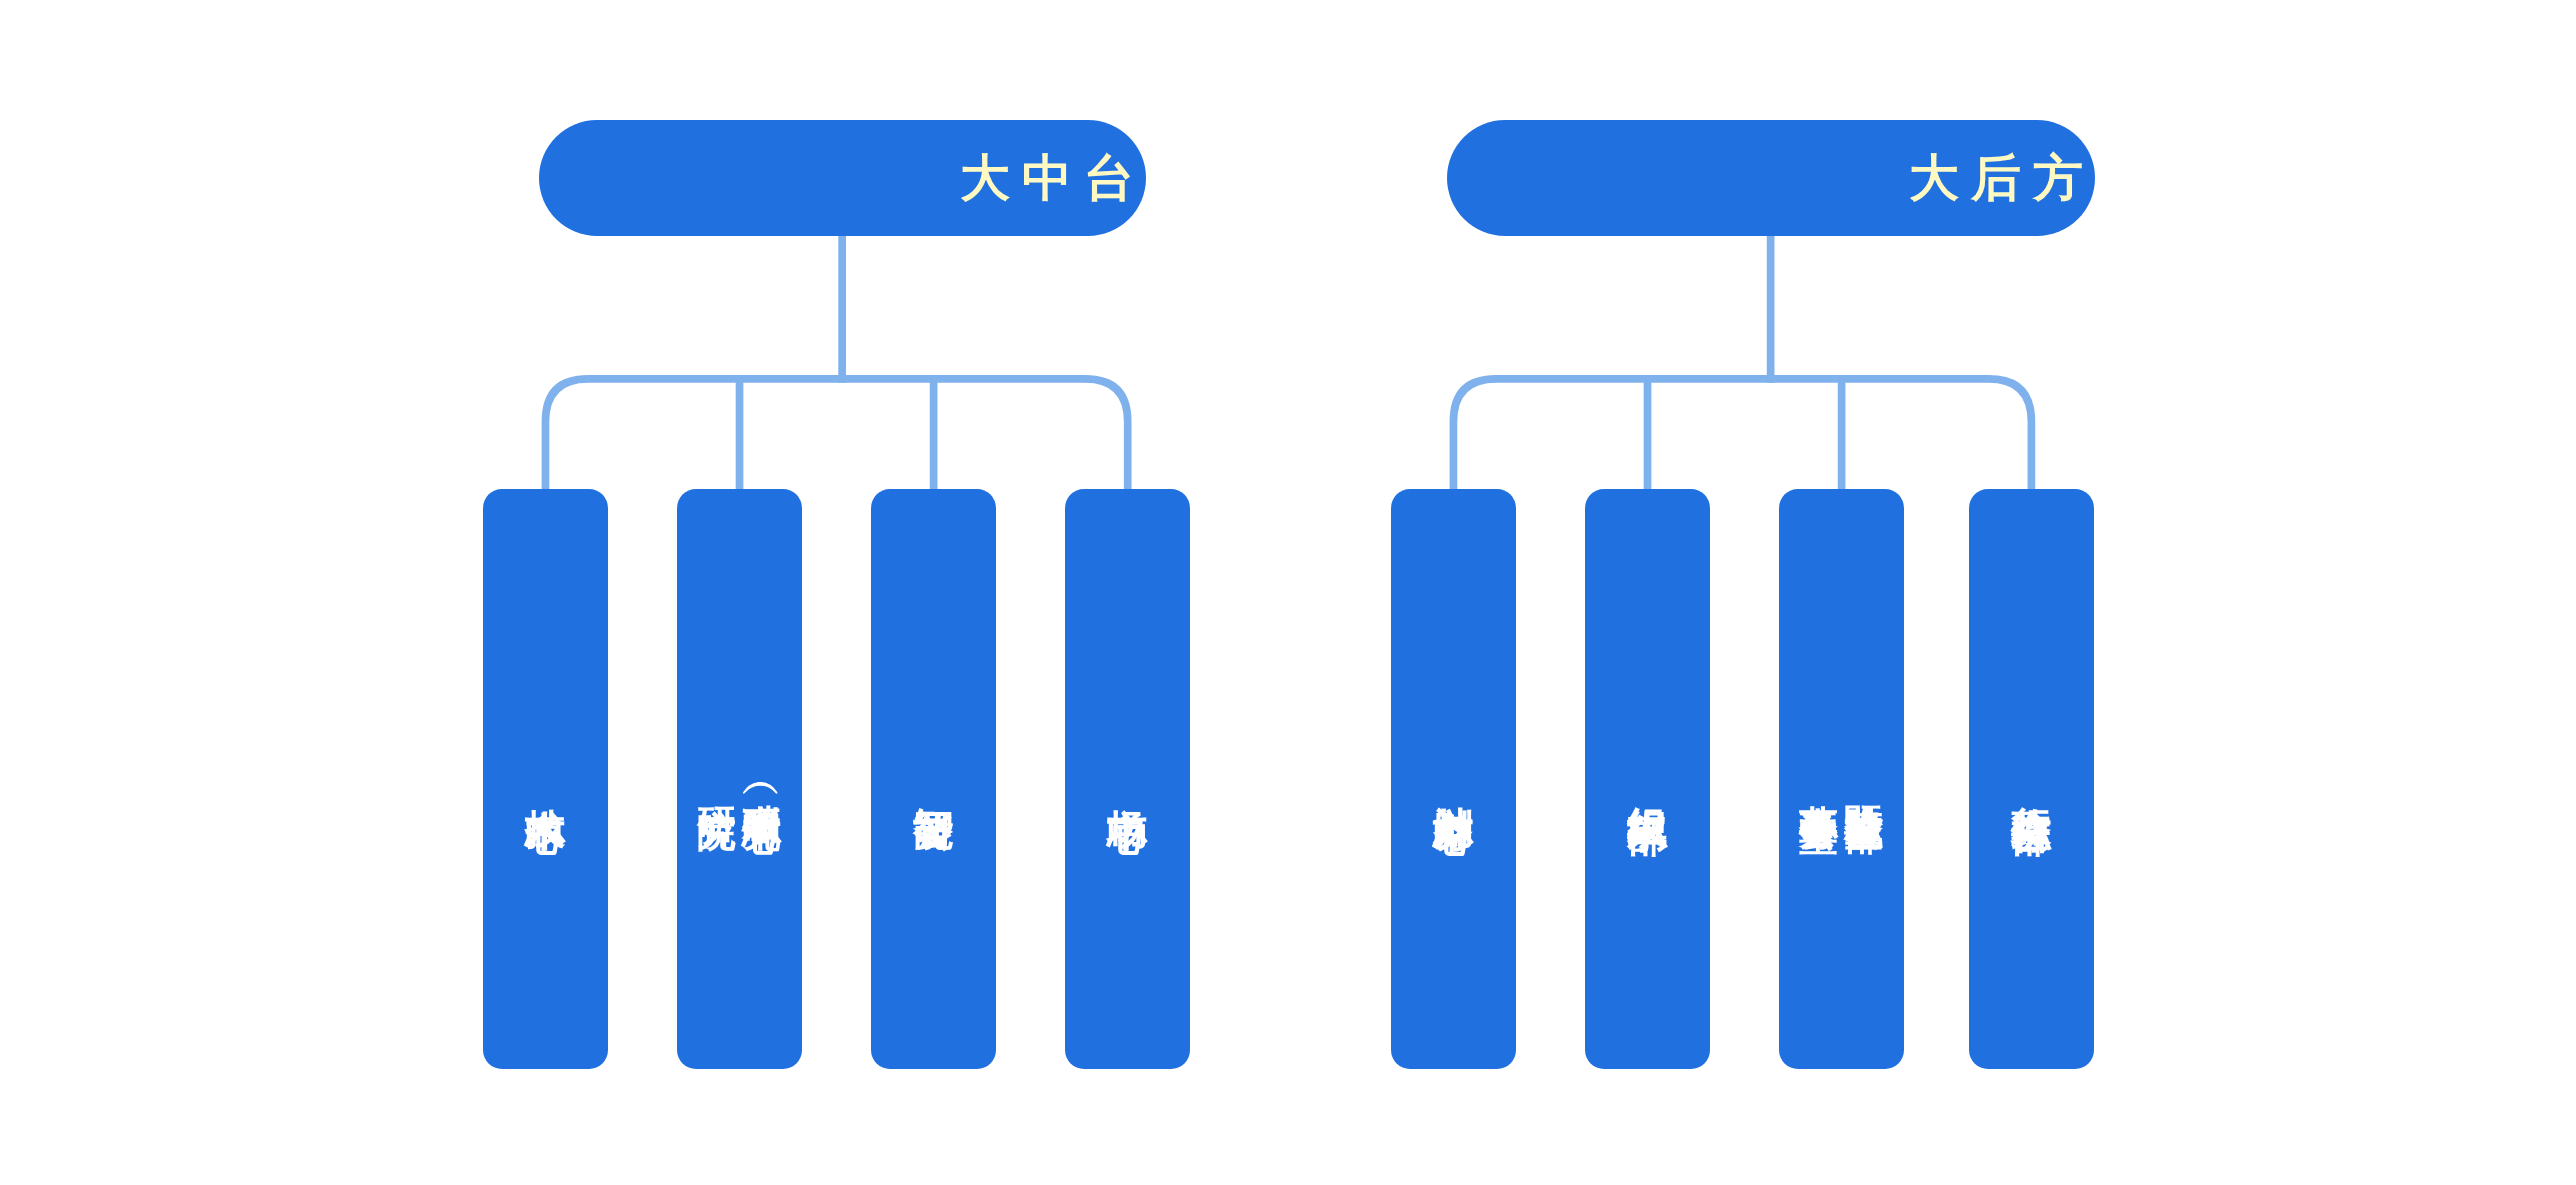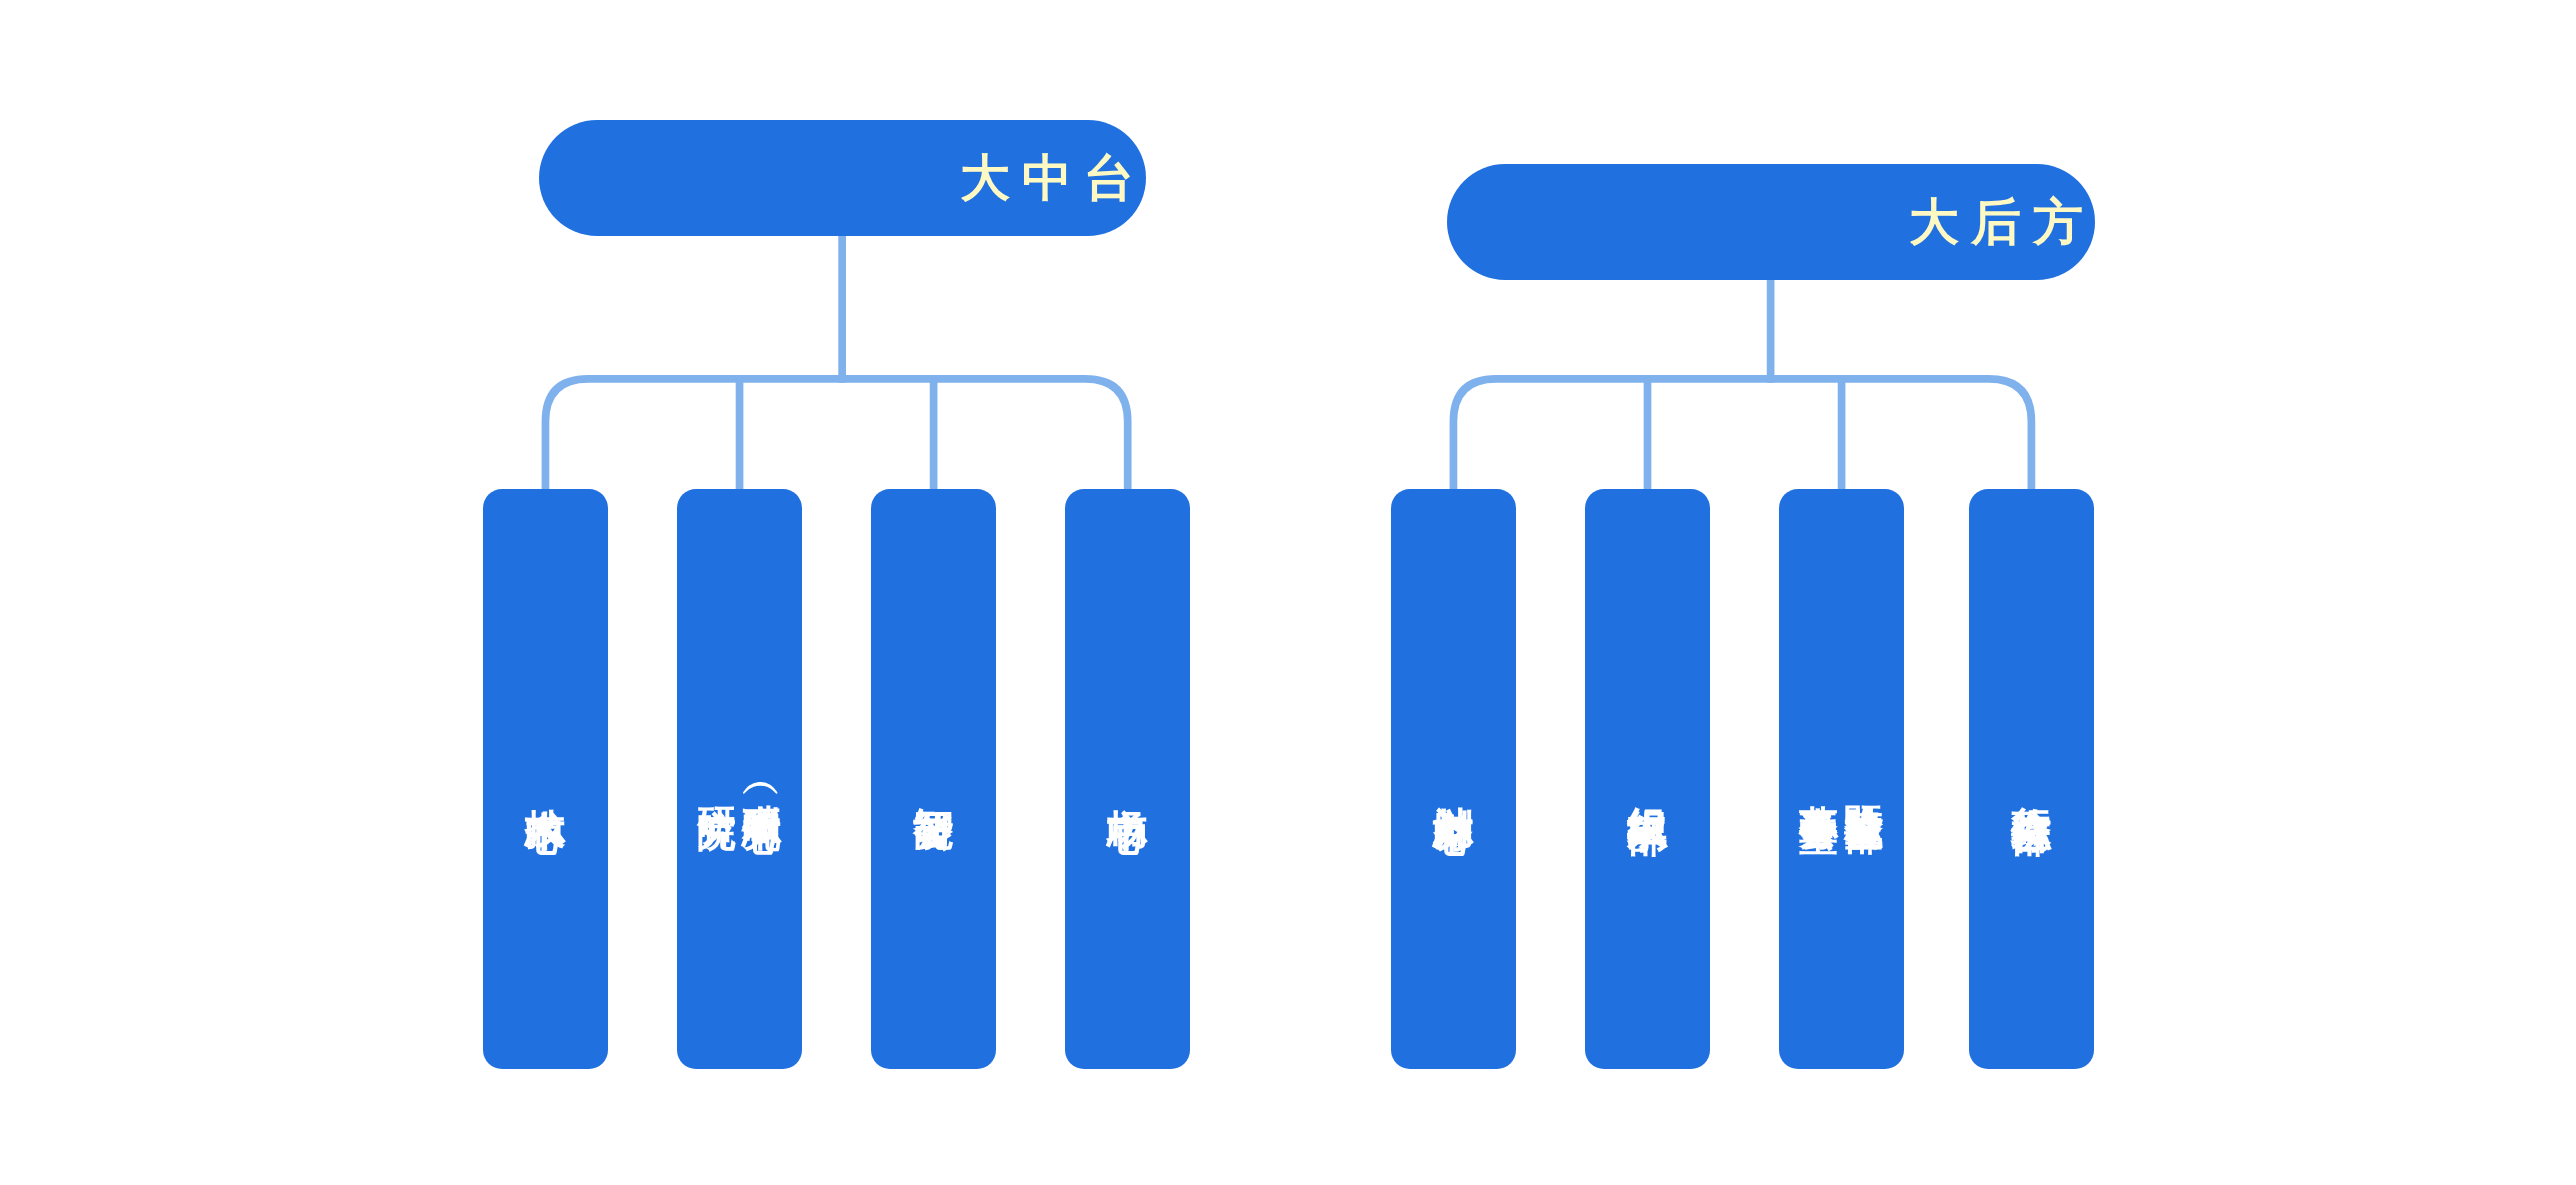--- a/index.html
+++ b/index.html
@@ -97,21 +97,21 @@
       <div class="leaf-box two-col" style="left: 677px; top: 489px; width: 125px; height: 580px; background: rgb(33, 112, 224);">
         <span class="leaf-col" style="color: rgb(255, 255, 255);">（碳中和研究中心）</span>
         <span class="leaf-col col-secondary" style="color: rgb(255, 255, 255);">研究院</span>
       </div>
       <div class="leaf-box" style="left: 871px; top: 489px; width: 125px; height: 580px; background: rgb(33, 112, 224);">
         <span class="leaf-col" style="color: rgb(255, 255, 255);">智能公司</span>
       </div>
       <div class="leaf-box" style="left: 1065px; top: 489px; width: 125px; height: 580px; background: rgb(33, 112, 224);">
         <span class="leaf-col" style="color: rgb(255, 255, 255);">市场中心</span>
       </div>
-      <div class="group-pill" style="left: 1447px; top: 120px; width: 648px; height: 116px; background: rgb(33, 112, 224); margin-top: 44px;">
+      <div class="group-pill" style="left: 1447px; top: 120px; width: 648px; height: 116px; background: rgb(33, 112, 224);">
         <span>大后方</span>
       </div>
       <div class="leaf-box" style="left: 1391px; top: 489px; width: 125px; height: 580px; background: rgb(33, 112, 224);">
         <span class="leaf-col" style="color: rgb(255, 255, 255);">计划财务中心</span>
       </div>
       <div class="leaf-box" style="left: 1585px; top: 489px; width: 125px; height: 580px; background: rgb(33, 112, 224);">
         <span class="leaf-col" style="color: rgb(255, 255, 255);">组织人事部</span>
       </div>
       <div class="leaf-box two-col" style="left: 1779px; top: 489px; width: 125px; height: 580px; background: rgb(33, 112, 224);">
         <span class="leaf-col" style="color: rgb(255, 255, 255);">暨监督检查部</span>

